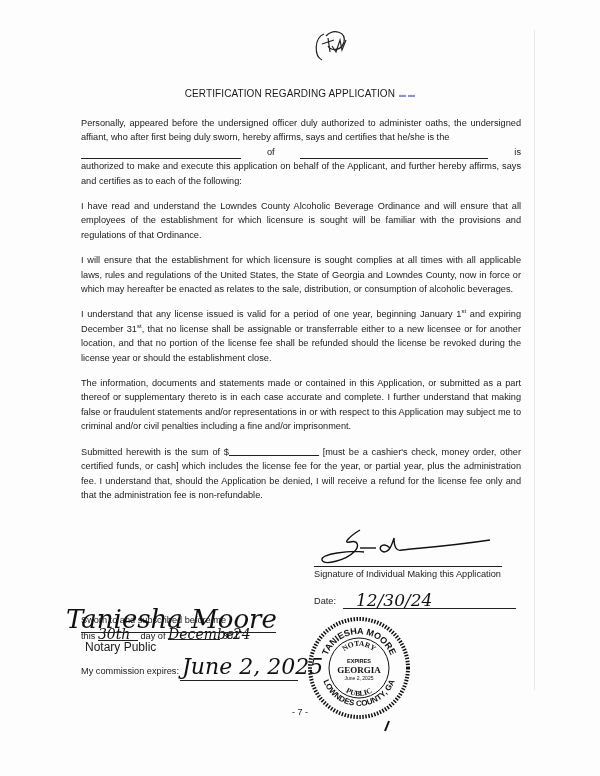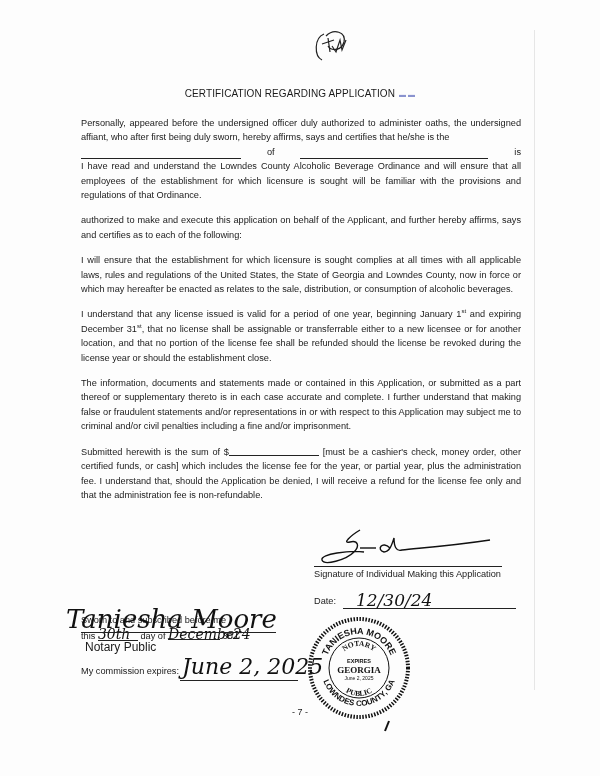--- a/index.html
+++ b/index.html
@@ -58,24 +58,24 @@
   <div class="body">
     <p>
       <span>Personally, appeared before the undersigned officer duly authorized to administer oaths, the undersigned affiant, who after first being duly sworn, hereby affirms, says and certifies that he/she is the</span>
     </p>
     <div class="fillrow" style="margin-top:-11px;">
       <span class="blank" style="width:160px;"></span>
       <span>of</span>
       <span class="blank" style="width:188px;"></span>
       <span>is</span>
     </div>
-    <p>I have read and understand the Lowndes County Alcoholic Beverage Ordinance and will ensure that all employees of the establishment for which licensure is sought will be familiar with the provisions and regulations of that Ordinance.</p>
     <p>
       <span>authorized to make and execute this application on behalf of the Applicant, and further hereby affirms, says and certifies as to each of the following:</span>
     </p>
+    <p>I have read and understand the Lowndes County Alcoholic Beverage Ordinance and will ensure that all employees of the establishment for which licensure is sought will be familiar with the provisions and regulations of that Ordinance.</p>
     <p>I will ensure that the establishment for which licensure is sought complies at all times with all applicable laws, rules and regulations of the United States, the State of Georgia and Lowndes County, now in force or which may hereafter be enacted as relates to the sale, distribution, or consumption of alcoholic beverages.</p>
     <p>
       <span>I understand that any license issued is valid for a period of one year, beginning January 1</span><sup>st</sup><span> and expiring December 31</span><sup>st</sup><span>, that no license shall be assignable or transferrable either to a new licensee or for another location, and that no portion of the license fee shall be refunded should the license be revoked during the license year or should the establishment close.</span>
     </p>
     <p>The information, documents and statements made or contained in this Application, or submitted as a part thereof or supplementary thereto is in each case accurate and complete.  I further understand that making false or fraudulent statements and/or representations in or with respect to this Application may subject me to criminal and/or civil penalties including a fine and/or imprisonment.</p>
     <p>
       <span>Submitted herewith is the sum of $</span><span class="blank" style="width:90px;vertical-align:-1px;"></span><span> [must be a cashier's check, money order, other certified funds, or cash] which includes the license fee for the year, or partial year, plus the administration fee.  I understand that, should the Application be denied, I will receive a refund for the license fee only and that the administration fee is non-refundable.</span>
     </p>
   </div>
 

